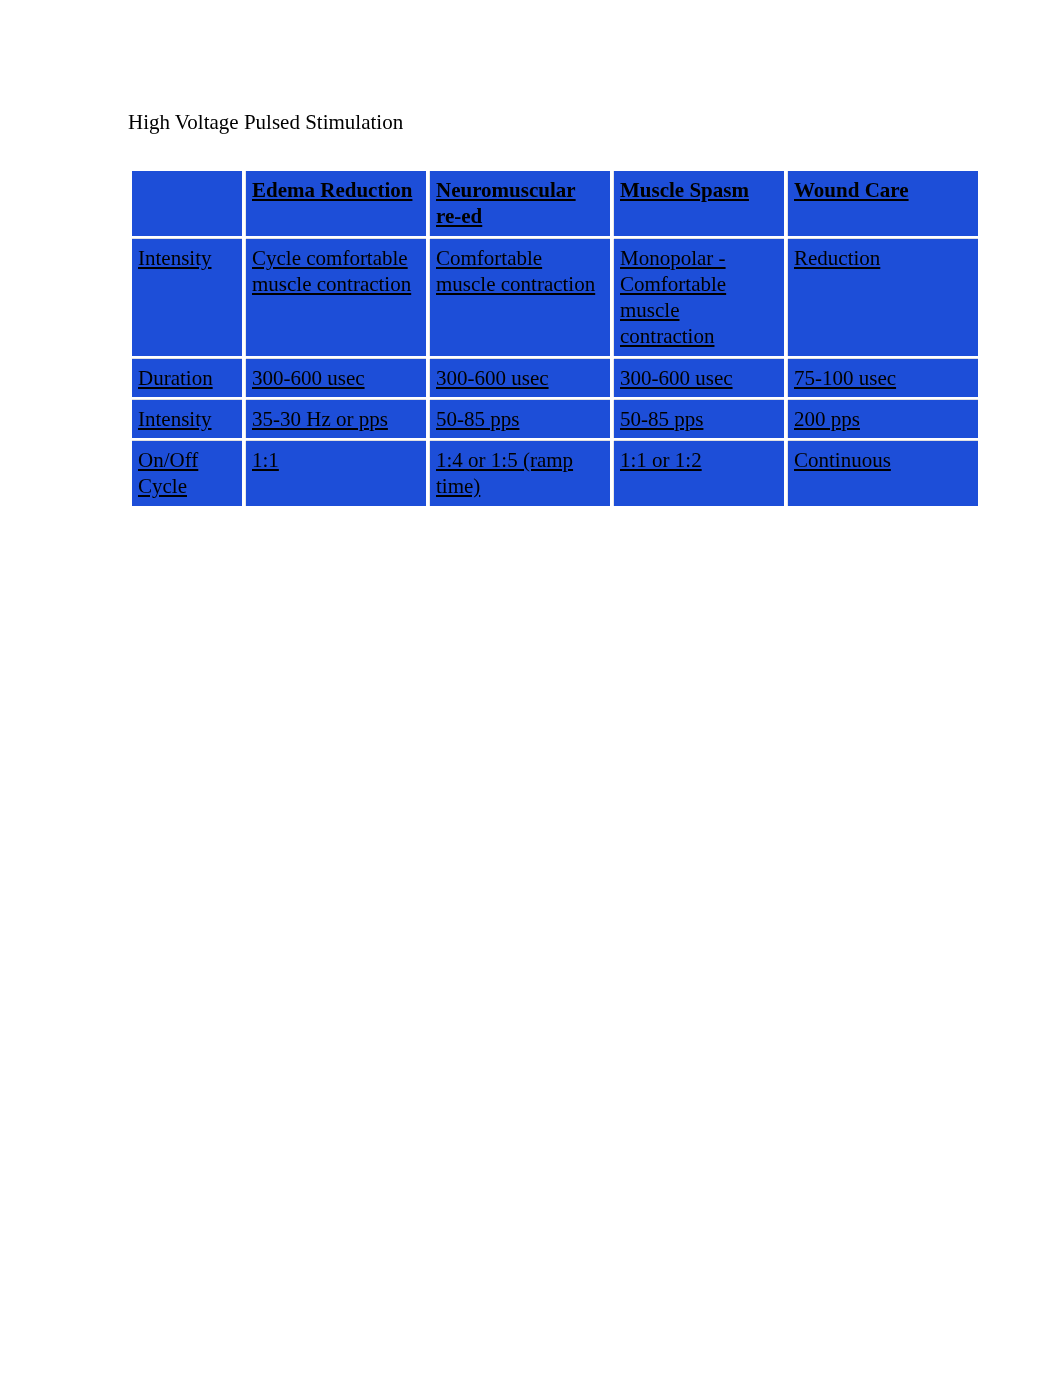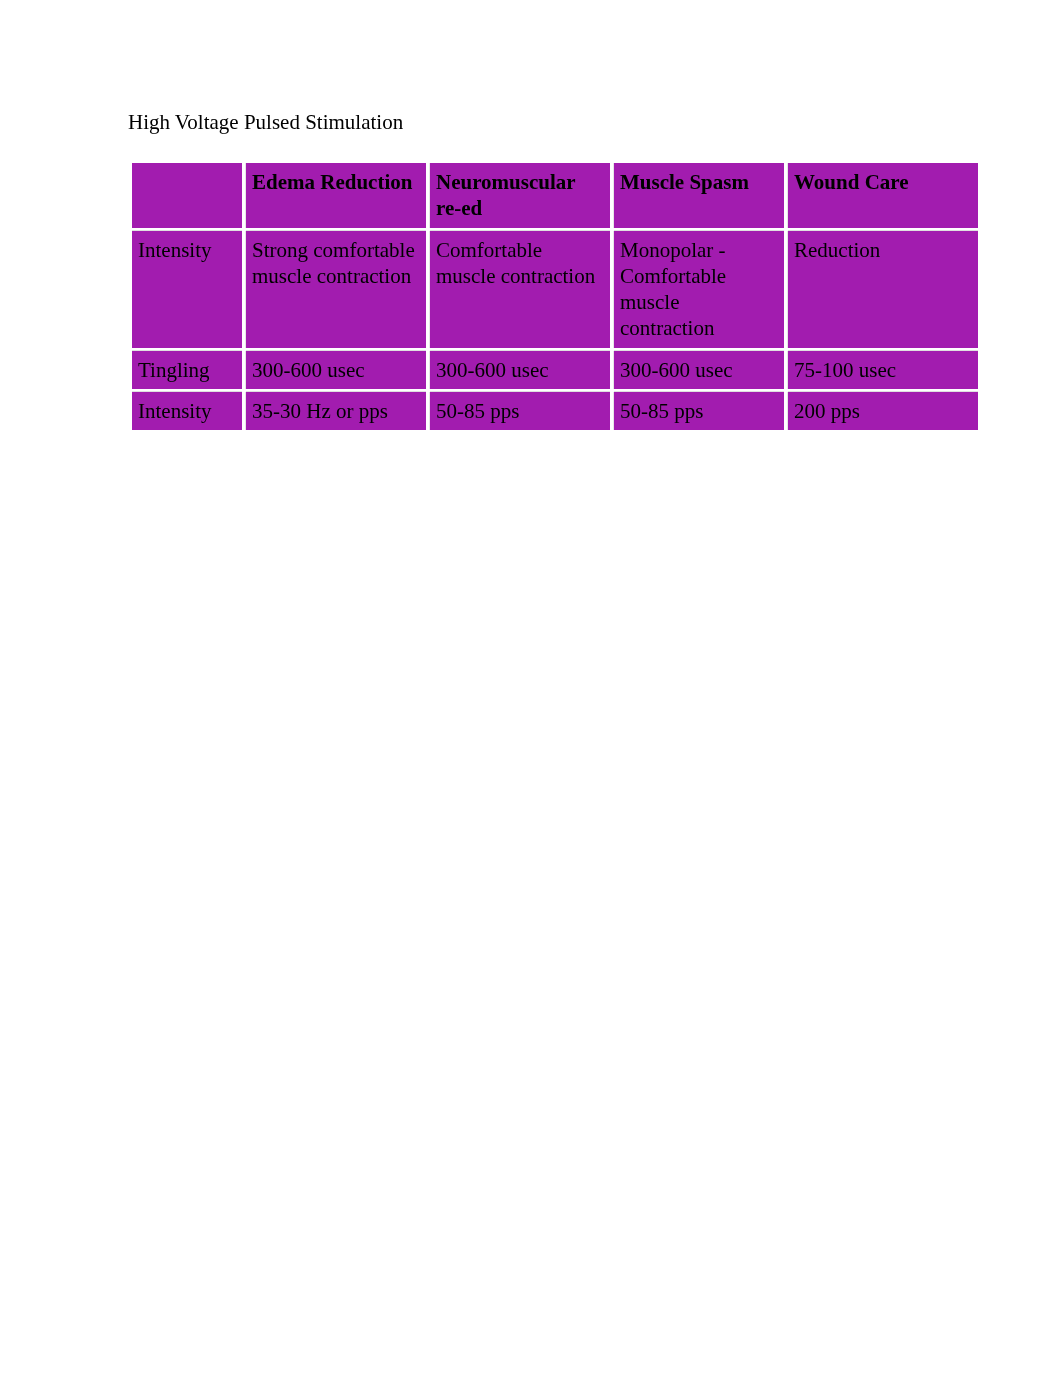--- a/index.html
+++ b/index.html
@@ -11,21 +11,21 @@
     color: #000000;
     width: 1062px;
     height: 1377px;
   }
   .page {
     padding-top: 110px;
     padding-left: 128px;
     padding-right: 60px;
   }
   .title {
-    margin-bottom: 25px;
+    margin-bottom: 33px;
     font-size: 21px;
   }
   table {
     border-collapse: separate;
     border-spacing: 4px 3px;
     width: 830px;
     table-layout: fixed;
   }
   th, td {
     text-align: left;
@@ -40,24 +40,25 @@
   }
   col.c0 { width: 110px; }
   col.c1 { width: 180px; }
   col.c2 { width: 180px; }
   col.c3 { width: 170px; }
   col.c4 { width: 190px; }
 
   
   table.shaded td,
   table.shaded th {
-    background: #a21caf;
+    background: #1d4ed8;
     box-shadow:
       0 -1px 0 0 #e0e0e0,
       -1px 0 0 0 #e7e7e7;
+    text-decoration: underline;
   }
   table.shaded tr:first-child th {
     box-shadow: -1px 0 0 0 #e7e7e7;
   }
   table.shaded th:first-child,
   table.shaded td:first-child {
     box-shadow: 0 -1px 0 0 #e0e0e0;
   }
   table.shaded tr:first-child th:first-child {
     box-shadow: none;
@@ -81,38 +82,45 @@
         <tr>
       <th></th>
       <th>Edema Reduction</th>
       <th>Neuromuscular re-ed</th>
       <th>Muscle Spasm</th>
       <th>Wound Care</th>
     </tr>
 
     <tr>
       <td>Intensity</td>
-      <td>Strong comfortable muscle contraction</td>
+      <td>Cycle comfortable muscle contraction</td>
       <td>Comfortable muscle contraction</td>
       <td>Monopolar - Comfortable muscle contraction</td>
       <td>Reduction</td>
     </tr>
 
     <tr>
-      <td>Tingling</td>
+      <td>Duration</td>
       <td>300-600 usec</td>
       <td>300-600 usec</td>
       <td>300-600 usec</td>
       <td>75-100 usec</td>
     </tr>
 
     <tr>
       <td>Intensity</td>
       <td>35-30 Hz or pps</td>
       <td>50-85 pps</td>
       <td>50-85 pps</td>
       <td>200 pps</td>
     </tr>
 
+    <tr>
+      <td>On/Off Cycle</td>
+      <td>1:1</td>
+      <td>1:4 or 1:5 (ramp time)</td>
+      <td>1:1 or 1:2</td>
+      <td>Continuous</td>
+    </tr>
 
   </tbody>
     </table>
 </div>
 
 </body></html>

